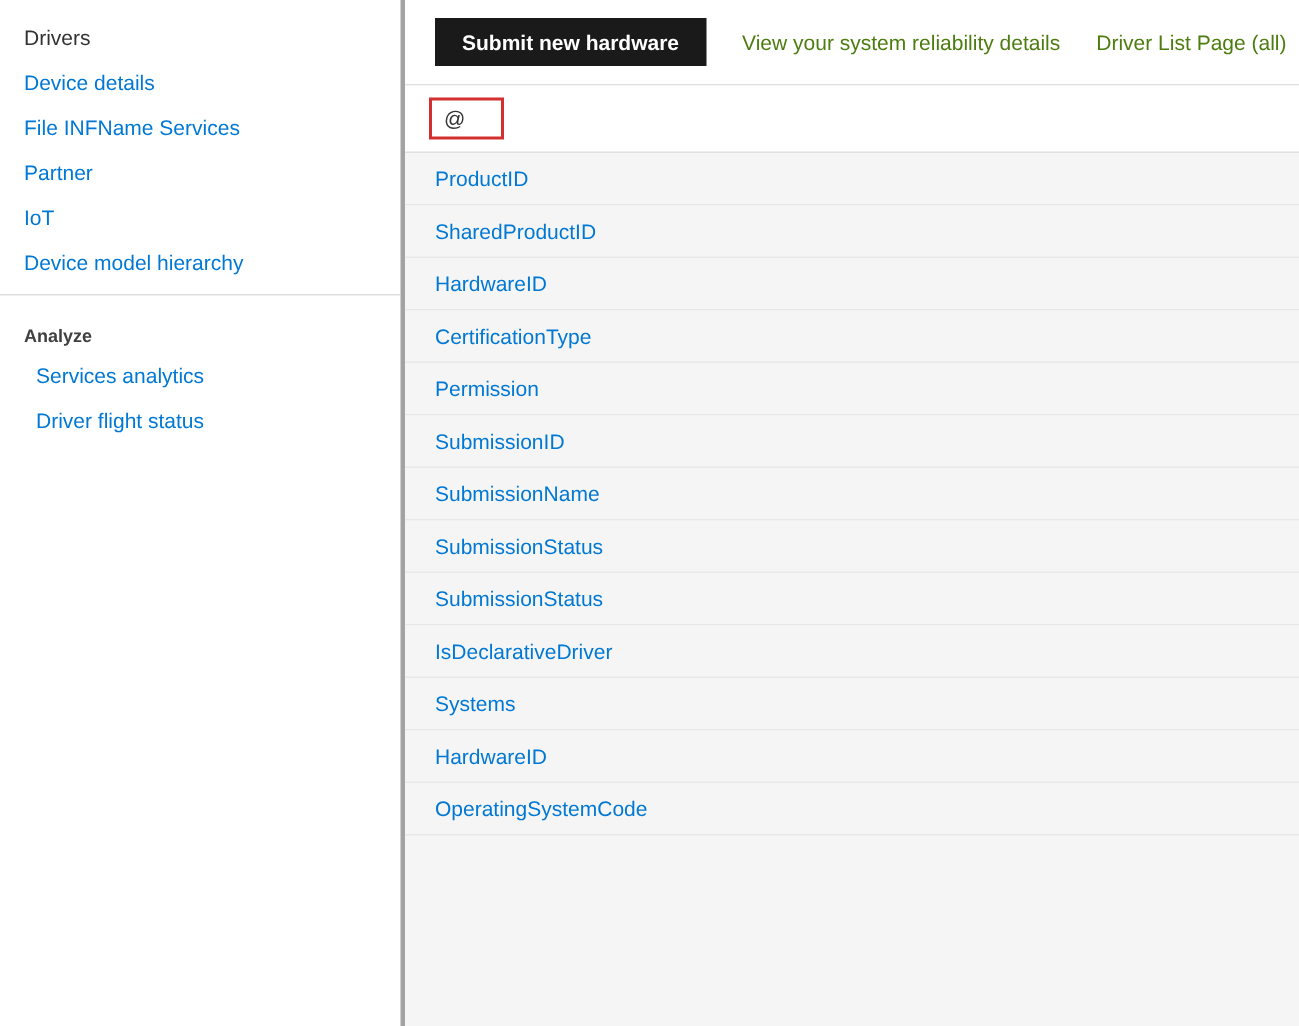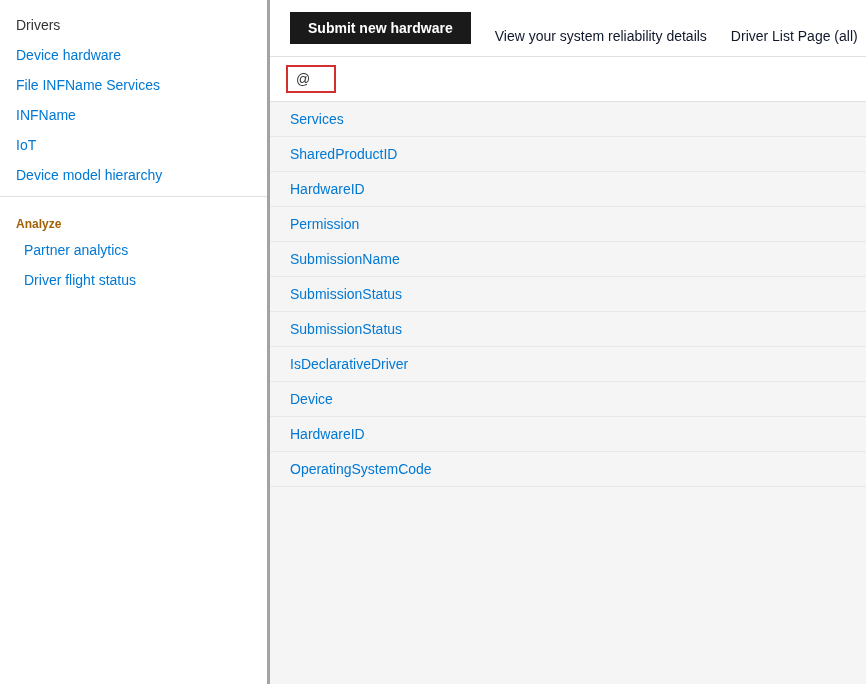--- a/index.html
+++ b/index.html
@@ -21,56 +21,56 @@
       color: #0078d4;
       font-size: 14px;
     }
     .sidebar-item.plain {
       color: #333;
       font-weight: normal;
     }
     .sidebar-section-label {
       padding: 14px 16px 4px 16px;
       font-size: 12px;
-      color: #a16207;
+      color: #404040;
       font-weight: 600;
       text-transform: none;
     }
     .sidebar-item.sub {
       padding-left: 24px;
     }
 
     
     .main {
       flex: 1;
       display: flex;
       flex-direction: column;
       overflow: hidden;
     }
 
     
     .topbar {
       display: flex;
-      align-items: flex-end;
+      align-items: center;
       padding: 12px 20px;
       gap: 24px;
       border-bottom: 1px solid #e0e0e0;
     }
     .btn-submit {
       background: #1a1a1a;
       color: #fff;
       border: none;
       padding: 8px 18px;
       font-size: 14px;
       font-weight: 600;
       cursor: pointer;
       white-space: nowrap;
     }
     .topbar-link {
-      color: #0f172a;
+      color: #4d7c0f;
       text-decoration: none;
       font-size: 14px;
       cursor: pointer;
       white-space: nowrap;
     }
 
     
     .content {
       flex: 1;
       overflow-y: auto;
@@ -119,41 +119,41 @@
     }
   </style>
 </head>
 <body>
 
 <nav class="sidebar">
   <div class="sidebar-item plain">
     <span>Drivers</span>
   </div>
   <div class="sidebar-item">
-    <span>Device hardware</span>
+    <span>Device details</span>
   </div>
   <div class="sidebar-item">
     <span>File INFName Services</span>
   </div>
   <div class="sidebar-item">
-    <span>INFName</span>
+    <span>Partner</span>
   </div>
   <div class="sidebar-item">
     <span>IoT</span>
   </div>
   <div class="sidebar-item">
     <span>Device model hierarchy</span>
   </div>
 
   <hr class="sidebar-divider">
 
   <div class="sidebar-section-label">Analyze</div>
 
   <div class="sidebar-item sub">
-    <span>Partner analytics</span>
+    <span>Services analytics</span>
   </div>
   <div class="sidebar-item sub">
     <span>Driver flight status</span>
   </div>
 </nav>
 
 <div class="main">
 
   <div class="topbar">
     <button class="btn-submit">Submit new hardware</button>
@@ -163,26 +163,28 @@
 
   <div class="content">
 
     <div class="search-row">
       <div class="search-box">
         <span>@</span>
       </div>
     </div>
 
     <div class="list-container">
-    <div class="list-item">Services</div>
+    <div class="list-item">ProductID</div>
         <div class="list-item">SharedProductID</div>
         <div class="list-item">HardwareID</div>
+        <div class="list-item">CertificationType</div>
         <div class="list-item">Permission</div>
+        <div class="list-item">SubmissionID</div>
         <div class="list-item">SubmissionName</div>
         <div class="list-item">SubmissionStatus</div>
         <div class="list-item">SubmissionStatus</div>
         <div class="list-item">IsDeclarativeDriver</div>
-        <div class="list-item">Device</div>
+        <div class="list-item">Systems</div>
         <div class="list-item">HardwareID</div>
         <div class="list-item">OperatingSystemCode</div>
       </div>
   </div>
 </div>
 
 </body></html>

